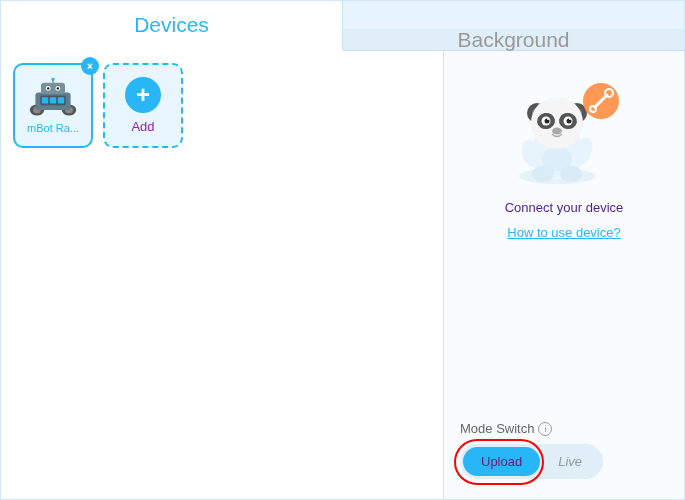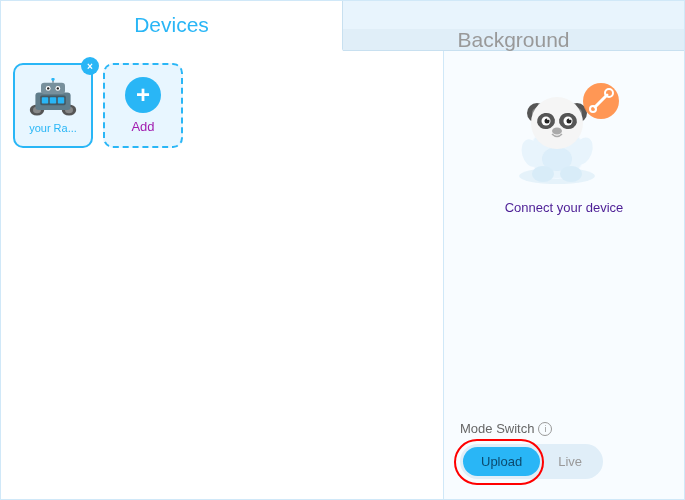--- a/index.html
+++ b/index.html
@@ -246,26 +246,27 @@
       border: none;
       border-radius: 18px;
       padding: 7px 18px;
       font-size: 13px;
       cursor: pointer;
       font-weight: 500;
     }
 
     .mode-btn.active {
       background: #29b6f6;
-      color: #0c4a6e;
+      color: #701a75;
     }
 
     .mode-btn.inactive {
       background: transparent;
       color: #999;
+      font-style: italic;
     }
   </style>
 </head>
 <body>
 
 <div class="container">
 
   <div class="tab-bar">
     <div class="tab active">
       <span>Devices</span>
@@ -301,21 +302,21 @@
           <rect x="15" y="6" width="30" height="14" rx="4" fill="#78909c"></rect>
 
           <circle cx="24" cy="13" r="3" fill="#fff"></circle>
           <circle cx="36" cy="13" r="3" fill="#fff"></circle>
           <circle cx="24" cy="13" r="1.5" fill="#222"></circle>
           <circle cx="36" cy="13" r="1.5" fill="#222"></circle>
 
           <line x1="30" y1="6" x2="30" y2="2" stroke="#78909c" stroke-width="2"></line>
           <circle cx="30" cy="1.5" r="2" fill="#29b6f6"></circle>
         </svg>
-        <span class="device-label">your Ra...</span>
+        <span class="device-label">mBot Ra...</span>
       </div>
 
       <div class="add-item">
         <div class="add-circle">
           <span>+</span>
         </div>
         <span class="add-label">Add</span>
       </div>
 
     </div>
@@ -363,20 +364,21 @@
 
           <circle cx="102" cy="30" r="18" fill="#ff8c42" opacity="0.9"></circle>
 
           <path d="M96 36 L108 24" stroke="white" stroke-width="3" stroke-linecap="round"></path>
           <circle cx="110" cy="22" r="4" fill="none" stroke="white" stroke-width="2"></circle>
           <circle cx="94" cy="38" r="3" fill="none" stroke="white" stroke-width="2"></circle>
         </svg>
       </div>
 
       <span class="connect-text">Connect your device</span>
+      <a class="how-to-link">How to use device?</a>
 
       <div class="spacer"></div>
 
       <div class="mode-switch-row">
         <span class="mode-switch-label">
           <span>Mode Switch</span>
           <span class="info-icon">i</span>
         </span>
         <div class="mode-buttons-wrapper">
           <div class="red-oval"></div>

